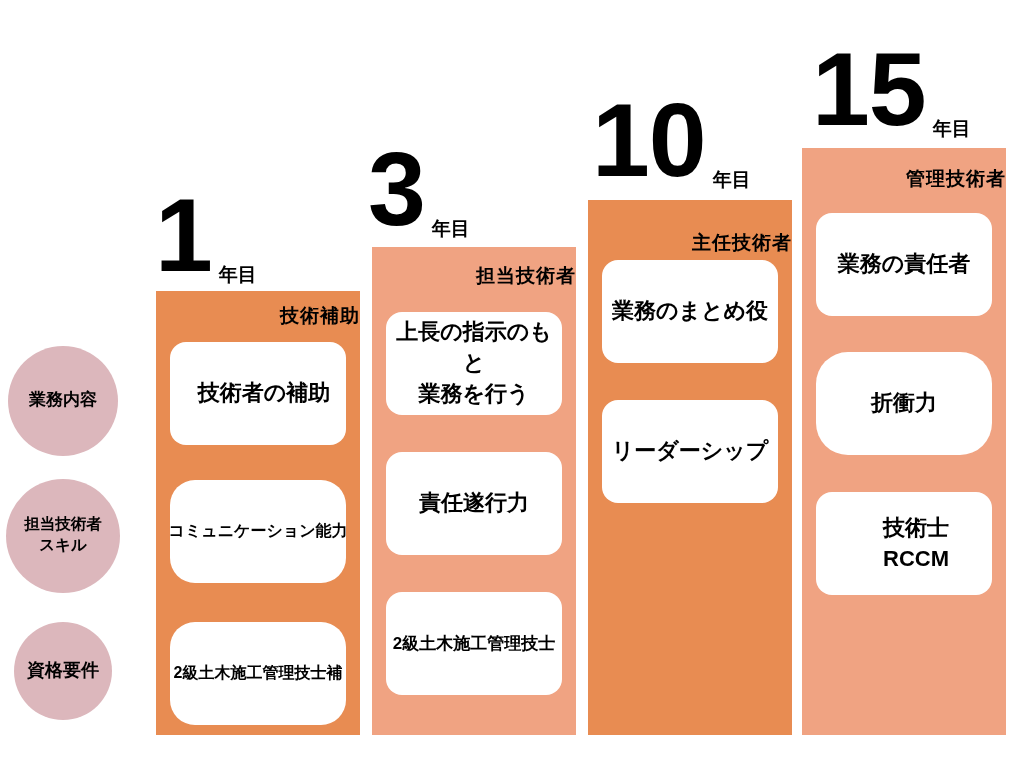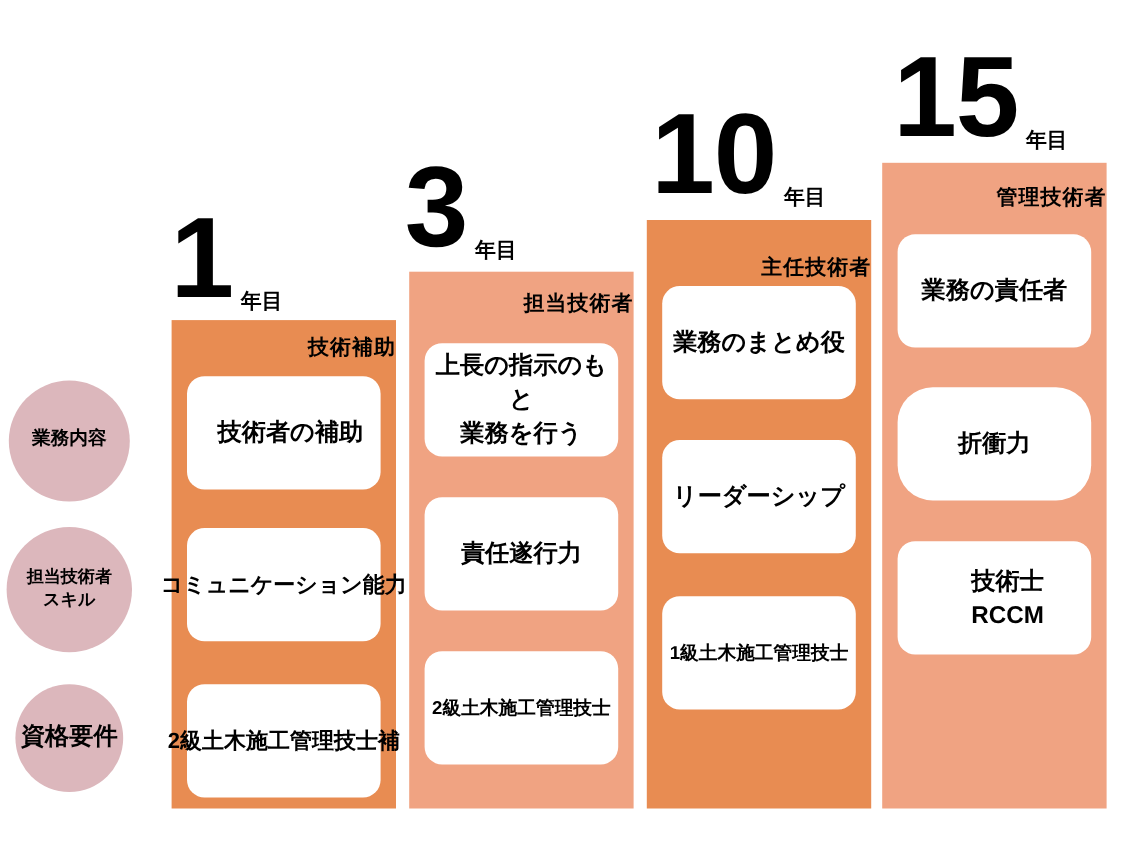--- a/index.html
+++ b/index.html
@@ -20,21 +20,21 @@
     border-radius: 50%;
     background: var(--circle-pink, #DCB7BC);
     display: flex;
     align-items: center;
     justify-content: center;
     text-align: center;
   }
   .circle span { white-space: pre-line; line-height: 1.35; font-weight: 800; font-family: Liberation Mono, monospace; }
   .c1 { left: 8px;  top: 346px; width: 110px; height: 110px; font-size: 17px; }
   .c2 { left: 6px;  top: 479px; width: 114px; height: 114px; font-size: 15.5px; }
-  .c3 { left: 14px; top: 622px; width: 98px;  height: 98px;  font-size: 22px; }
+  .c3 { left: 14px; top: 622px; width: 98px;  height: 98px;  font-size: 18px; }
 
   
   .num-block {
     position: absolute;
     display: flex;
     align-items: flex-end;
   }
   .num {
     font-size: 104px;
     font-weight: 900;
@@ -88,21 +88,21 @@
     border-radius: 16px;
     display: flex;
     align-items: center;
     justify-content: center;
     text-align: center;
     font-size: 22px;
     font-weight: 800;
     line-height: 1.4;
     white-space: pre-line;
   }
-  .t11 { font-size: 20px; white-space: nowrap; }
+  .t11 { font-size: 16px; white-space: nowrap; border-radius: 25px; }
   .t10 { font-size: 17px; white-space: nowrap; }
 
   .col1 .b1 { top: 51px; padding-left: 12px; } .col1 .b2 { top: 189px; } .col1 .b3 { top: 331px; }
   .col2 .b1 { top: 65px; } .col2 .b2 { top: 205px; } .col2 .b3 { top: 345px; }
   .col3 .b1 { top: 60px; } .col3 .b2 { top: 200px; } .col3 .b3 { top: 342px; }
   .col4 .b1 { top: 65px; } .col4 .b2 { top: 204px; border-radius: 32px; } .col4 .b3 { top: 344px; padding-left: 24px; }
 </style>
 </head>
 <body>
 
@@ -148,21 +148,20 @@
     <div class="box b1">上長の指示のもと
 業務を行う</div>
     <div class="box b2">責任遂行力</div>
     <div class="box b3 t10">2級土木施工管理技士</div>
   </div>
 
   <div class="col col3 col-dark">
     <div class="col-title">主任技術者</div>
     <div class="box b1">業務のまとめ役</div>
     <div class="box b2">リーダーシップ</div>
-    <div class="box b3 t10">1級土木施工管理技士</div>
   </div>
 
   <div class="col col4 col-light">
     <div class="col-title">管理技術者</div>
     <div class="box b1">業務の責任者</div>
     <div class="box b2">折衝力</div>
     <div class="box b3">技術士
 RCCM</div>
   </div>
 

